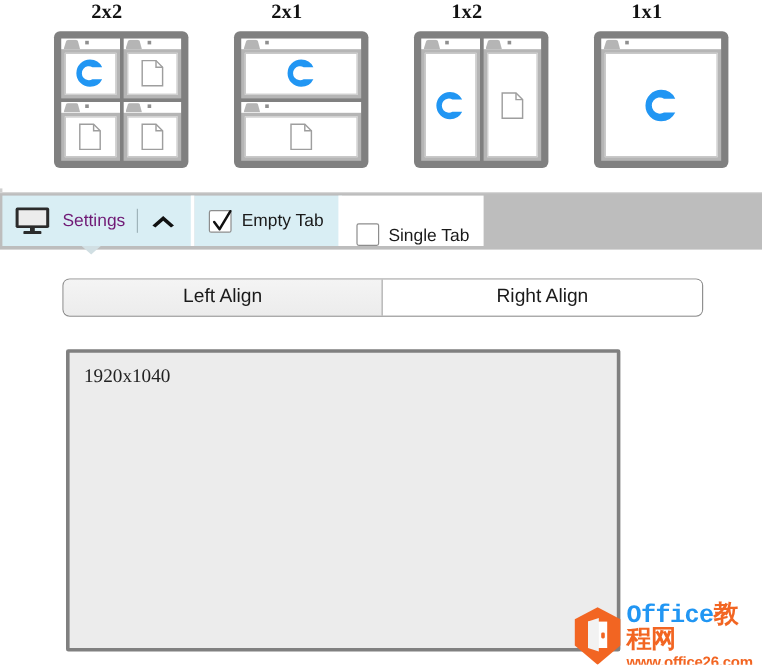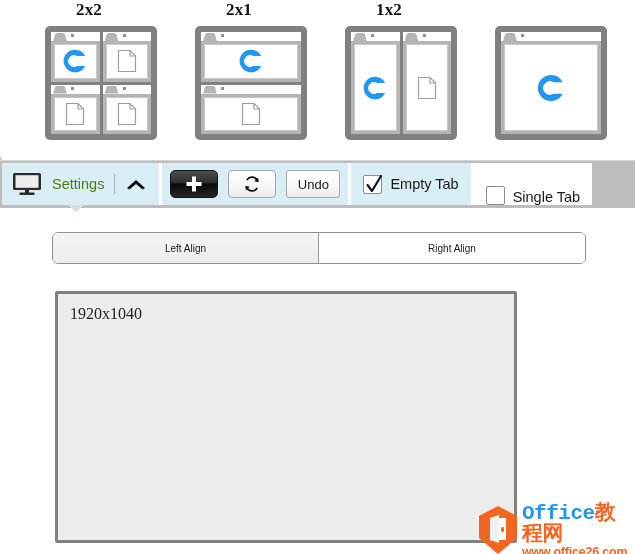--- a/index.html
+++ b/index.html
@@ -134,21 +134,21 @@
     position: absolute;
     left: 66px; bottom: -7px;
     width: 0; height: 0;
     border-left: 8px solid transparent;
     border-right: 8px solid transparent;
     border-top: 7px solid #d1dfe3;
   }
   .monitor-icon { display:block; }
   .settings-label {
     font-size: 14.5px;
-    color: #4d7c0f;
+    color: #701a75;
     font-family: "Liberation Sans", sans-serif;
   }
   .tb-divider {
     width: 1px; height: 20px; background: #9fb4ba;
   }
   .chevron-up { display:block; }
 
   .actions-group { padding: 0 8px; gap: 10px; }
   .btn-plus {
     width: 48px; height: 28px;
@@ -195,21 +195,21 @@
     width: 534px; height: 32px;
     display: flex;
     border: 1px solid #909090;
     border-radius: 6px;
     overflow: hidden;
     background: #ffffff;
   }
   .align-btn {
     flex: 1 1 50%;
     display: flex; align-items: center; justify-content: center;
-    font-size: 10px; color: #1a1a1a;
+    font-size: 16px; color: #1a1a1a;
     cursor: pointer;
     background: #ffffff;
   }
   .align-btn.selected {
     background: linear-gradient(to bottom, #f4f4f4 0%, #ececec 100%);
     border-right: 1px solid #9a9a9a;
   }
 
   
   .textarea-box {
@@ -370,20 +370,21 @@
             <svg class="doc-glyph" width="20" height="24" viewBox="0 0 20 24">
               <path d="M1.5 1.5 H13 L18.5 7 V22.5 H1.5 Z" fill="#ffffff" stroke="#9e9e9e" stroke-width="1.2"></path>
               <path d="M13 1.5 V7 H18.5" fill="none" stroke="#9e9e9e" stroke-width="1.2"></path>
             </svg>
           </div>
         </div>
       </div>
     </div>
 
     <div class="thumb-cell" data-idx="3">
+      <div class="thumb-label">1x1</div>
       <div class="thumb-frame g1x1">
         <div class="pane">
           <div class="pane-tabbar">
             <div class="pane-tab"></div>
             <div class="pane-tabdot"></div>
           </div>
           <div class="pane-body">
             <svg class="c-logo" width="30" height="30" viewBox="0 0 32 32">
               <path d="M16 2 A14 14 0 1 0 16 30 A14 14 0 0 0 28.5 22.2 L18.5 22.2 A7.2 7.2 0 1 1 18.5 9.8 L28.5 9.8 A14 14 0 0 0 16 2 Z" fill="#2196f3"></path>
             </svg>
@@ -405,39 +406,20 @@
           <rect x="7.5" y="20.5" width="15" height="2.6" rx="0.8" fill="#2b2b2b"></rect>
         </svg>
         <span class="settings-label">Settings</span>
         <span class="tb-divider"></span>
         <svg class="chevron-up" width="22" height="16" viewBox="0 0 22 16">
           <path d="M2 12 L11 4 L20 12 L17.5 13.6 L11 8 L4.5 13.6 Z" fill="#111111"></path>
         </svg>
         <span class="settings-caret"></span>
       </div>
 
-      <div class="tb-group actions-group">
-        <div class="btn-plus">
-          <svg width="18" height="18" viewBox="0 0 18 18">
-            <rect x="7" y="1.5" width="4" height="15" fill="#ffffff"></rect>
-            <rect x="1.5" y="7" width="15" height="4" fill="#ffffff"></rect>
-          </svg>
-        </div>
-        <div class="btn-refresh">
-          <svg width="20" height="20" viewBox="0 0 24 24">
-            <path d="M18.5 8.5 A7 7 0 0 0 6.2 6.6" fill="none" stroke="#111111" stroke-width="2.1" stroke-linecap="round"></path>
-            <path d="M5.5 15.5 A7 7 0 0 0 17.8 17.4" fill="none" stroke="#111111" stroke-width="2.1" stroke-linecap="round"></path>
-            <path d="M19.4 4.3 L19.9 9.6 L14.8 8.6 Z" fill="#111111"></path>
-            <path d="M4.6 19.7 L4.1 14.4 L9.2 15.4 Z" fill="#111111"></path>
-          </svg>
-        </div>
-        <div class="btn-undo">
-          <span>Undo</span>
-        </div>
-      </div>
 
       <div class="tb-group check-group">
         <span class="cbox">
           <svg class="tick" width="19" height="22" viewBox="0 0 19 22">
             <path d="M2.5 11 L7 17 L16 2" fill="none" stroke="#111111" stroke-width="2.1" stroke-linecap="round" stroke-linejoin="round"></path>
           </svg>
         </span>
         <span class="check-label">Empty Tab</span>
       </div>
 

